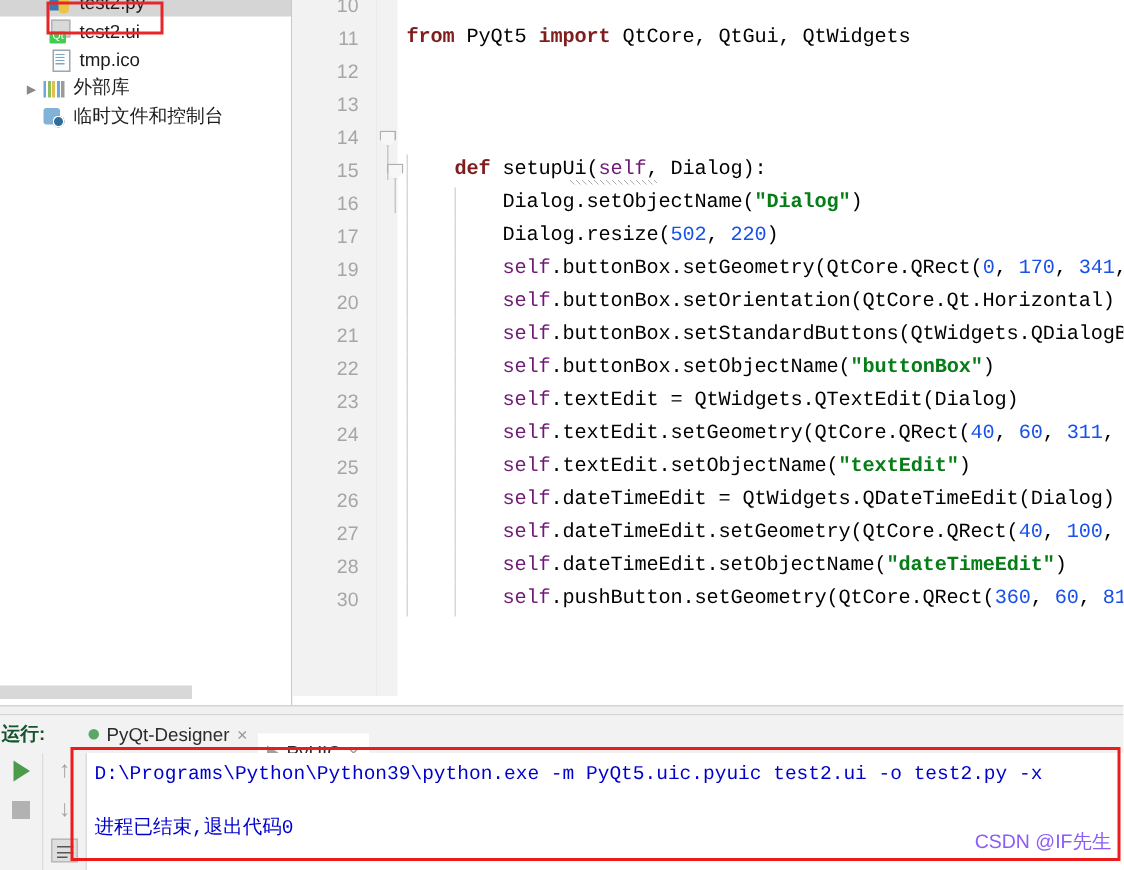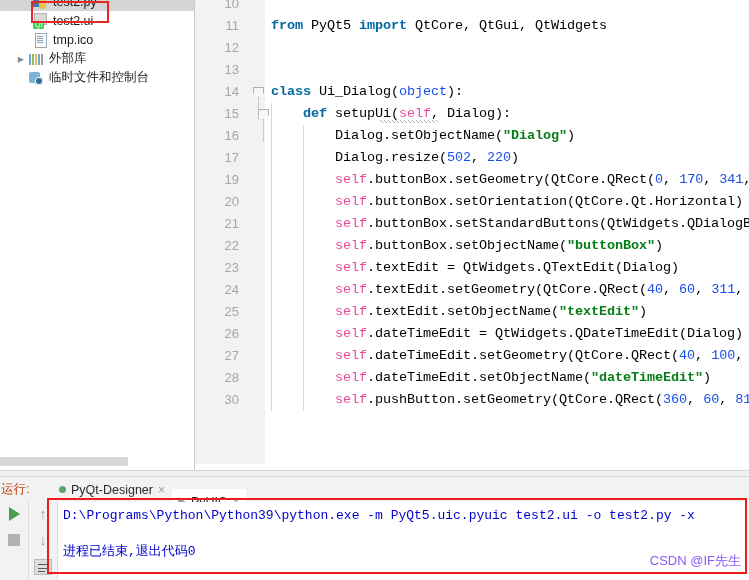--- a/index.html
+++ b/index.html
@@ -261,24 +261,24 @@
     font-size: 13px;
     font-family: "Liberation Sans", sans-serif;
   }
   .code {
     position: absolute;
     left: 76px;
     font-size: 13.5px;
     color: #000000;
     letter-spacing: -0.1px;
   }
-  .kw   { color: #0369a1; font-weight: bold; }
+  .kw   { color: #7f1d1d; font-weight: bold; }
   .str  { color: #067d17; font-weight: bold; }
   .num  { color: #1750eb; }
-  .self { color: #ec4899; }
+  .self { color: #701a75; }
   .ident{ color: #000000; }
   .blt  { color: #1750eb; }
 
   .fold-marker {
     position: absolute;
     left: 58px;
     top: 6px;
     width: 11px;
     height: 11px;
     box-sizing: border-box;
@@ -338,26 +338,27 @@
   }
   .run-tabs {
     height: 25px;
     display: flex;
     align-items: center;
     background: #f2f2f2;
     position: relative;
   }
   .run-title {
     font-size: 12.5px;
-    color: #c2410c;
+    color: #14532d;
     padding-left: 1px;
     width: 52px;
     flex: 0 0 52px;
     white-space: nowrap;
     overflow: hidden;
+    font-weight: bold;
   }
   .run-tab {
     display: flex;
     align-items: center;
     height: 25px;
     padding: 0 7px 0 6px;
     font-size: 12.5px;
     color: #2b2b2b;
     white-space: nowrap;
     position: relative;
@@ -545,21 +546,21 @@
     </div>
 
     <div class="editor">
       <div class="gutter"></div>
       <div class="fold-strip"></div>
       <div class="code-area" id="code-area">
           <div class="line"><span class="lno">10</span><span class="code"></span></div>
           <div class="line"><span class="lno">11</span><span class="code"><span class="kw">from </span><span class="ident">PyQt5 </span><span class="kw">import </span><span class="ident">QtCore, QtGui, QtWidgets</span></span></div>
           <div class="line"><span class="lno">12</span><span class="code"></span></div>
           <div class="line"><span class="lno">13</span><span class="code"></span></div>
-          <div class="line"><span class="lno">14</span><span class="code"><span class="kw">class </span><span class="ident">Ui_Dialog(</span><span class="blt">object</span><span class="ident">):</span></span><span class="fold-marker"></span><span class="fold-line"></span></div>
+          <div class="line"><span class="lno">14</span><span class="fold-marker"></span><span class="fold-line"></span></div>
           <div class="line"><span class="lno">15</span><span class="code"><span class="ident">    </span><span class="kw">def </span><span class="ident">setupUi(</span><span class="self">self</span><span class="ident">, Dialog):</span></span><span class="fold-marker" style="left: 63px;"></span><span class="fold-line" style="left: 68px;"></span><span class="indent-guide" style="left: 76px;"></span><span class="squiggle" style="left: 185px; width: 58px;"></span></div>
           <div class="line"><span class="lno">16</span><span class="code"><span class="ident">        Dialog.setObjectName(</span><span class="str">"Dialog"</span><span class="ident">)</span></span><span class="indent-guide" style="left: 76px;"></span><span class="indent-guide" style="left: 108px;"></span></div>
           <div class="line"><span class="lno">17</span><span class="code"><span class="ident">        Dialog.resize(</span><span class="num">502</span><span class="ident">, </span><span class="num">220</span><span class="ident">)</span></span><span class="indent-guide" style="left: 76px;"></span><span class="indent-guide" style="left: 108px;"></span></div>
           <div class="line"><span class="lno">19</span><span class="code"><span class="ident">        </span><span class="self">self</span><span class="ident">.buttonBox.setGeometry(QtCore.QRect(</span><span class="num">0</span><span class="ident">, </span><span class="num">170</span><span class="ident">, </span><span class="num">341</span><span class="ident">, </span></span><span class="indent-guide" style="left: 76px;"></span><span class="indent-guide" style="left: 108px;"></span></div>
           <div class="line"><span class="lno">20</span><span class="code"><span class="ident">        </span><span class="self">self</span><span class="ident">.buttonBox.setOrientation(QtCore.Qt.Horizontal)</span></span><span class="indent-guide" style="left: 76px;"></span><span class="indent-guide" style="left: 108px;"></span></div>
           <div class="line"><span class="lno">21</span><span class="code"><span class="ident">        </span><span class="self">self</span><span class="ident">.buttonBox.setStandardButtons(QtWidgets.QDialogBut</span></span><span class="indent-guide" style="left: 76px;"></span><span class="indent-guide" style="left: 108px;"></span></div>
           <div class="line"><span class="lno">22</span><span class="code"><span class="ident">        </span><span class="self">self</span><span class="ident">.buttonBox.setObjectName(</span><span class="str">"buttonBox"</span><span class="ident">)</span></span><span class="indent-guide" style="left: 76px;"></span><span class="indent-guide" style="left: 108px;"></span></div>
           <div class="line"><span class="lno">23</span><span class="code"><span class="ident">        </span><span class="self">self</span><span class="ident">.textEdit = QtWidgets.QTextEdit(Dialog)</span></span><span class="indent-guide" style="left: 76px;"></span><span class="indent-guide" style="left: 108px;"></span></div>
           <div class="line"><span class="lno">24</span><span class="code"><span class="ident">        </span><span class="self">self</span><span class="ident">.textEdit.setGeometry(QtCore.QRect(</span><span class="num">40</span><span class="ident">, </span><span class="num">60</span><span class="ident">, </span><span class="num">311</span><span class="ident">, </span></span><span class="indent-guide" style="left: 76px;"></span><span class="indent-guide" style="left: 108px;"></span></div>
           <div class="line"><span class="lno">25</span><span class="code"><span class="ident">        </span><span class="self">self</span><span class="ident">.textEdit.setObjectName(</span><span class="str">"textEdit"</span><span class="ident">)</span></span><span class="indent-guide" style="left: 76px;"></span><span class="indent-guide" style="left: 108px;"></span></div>

